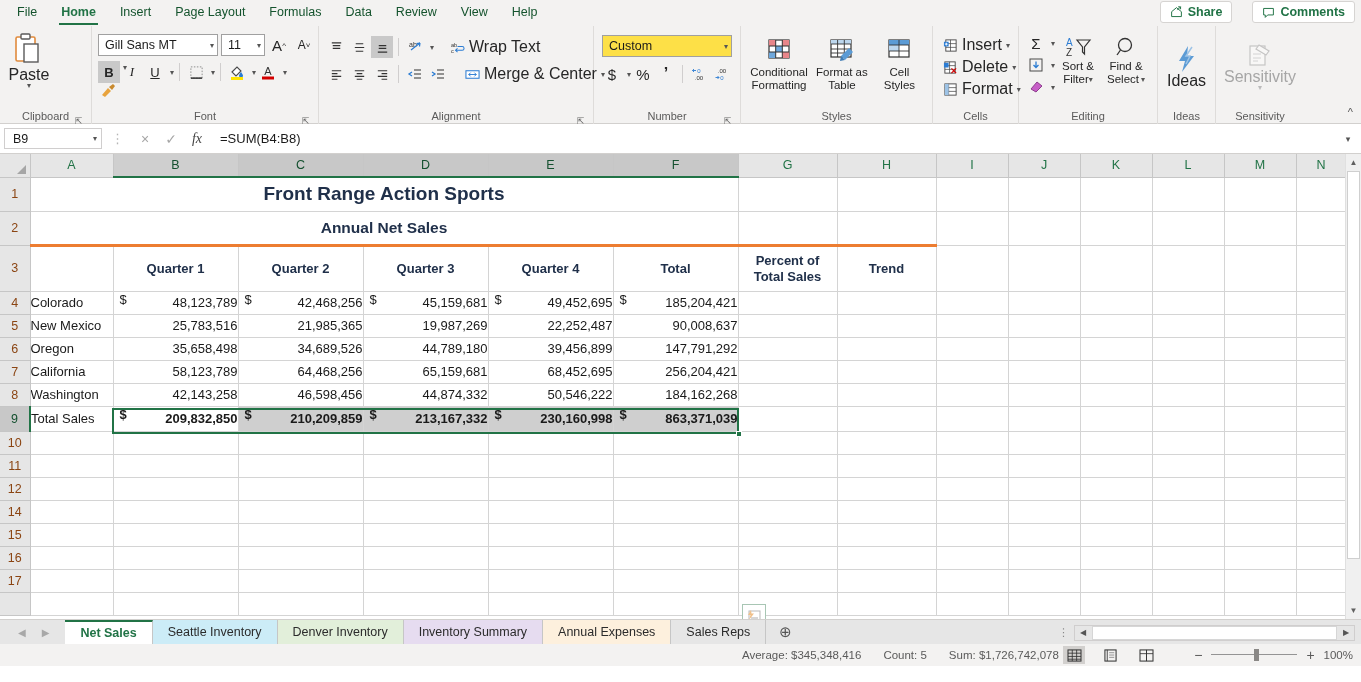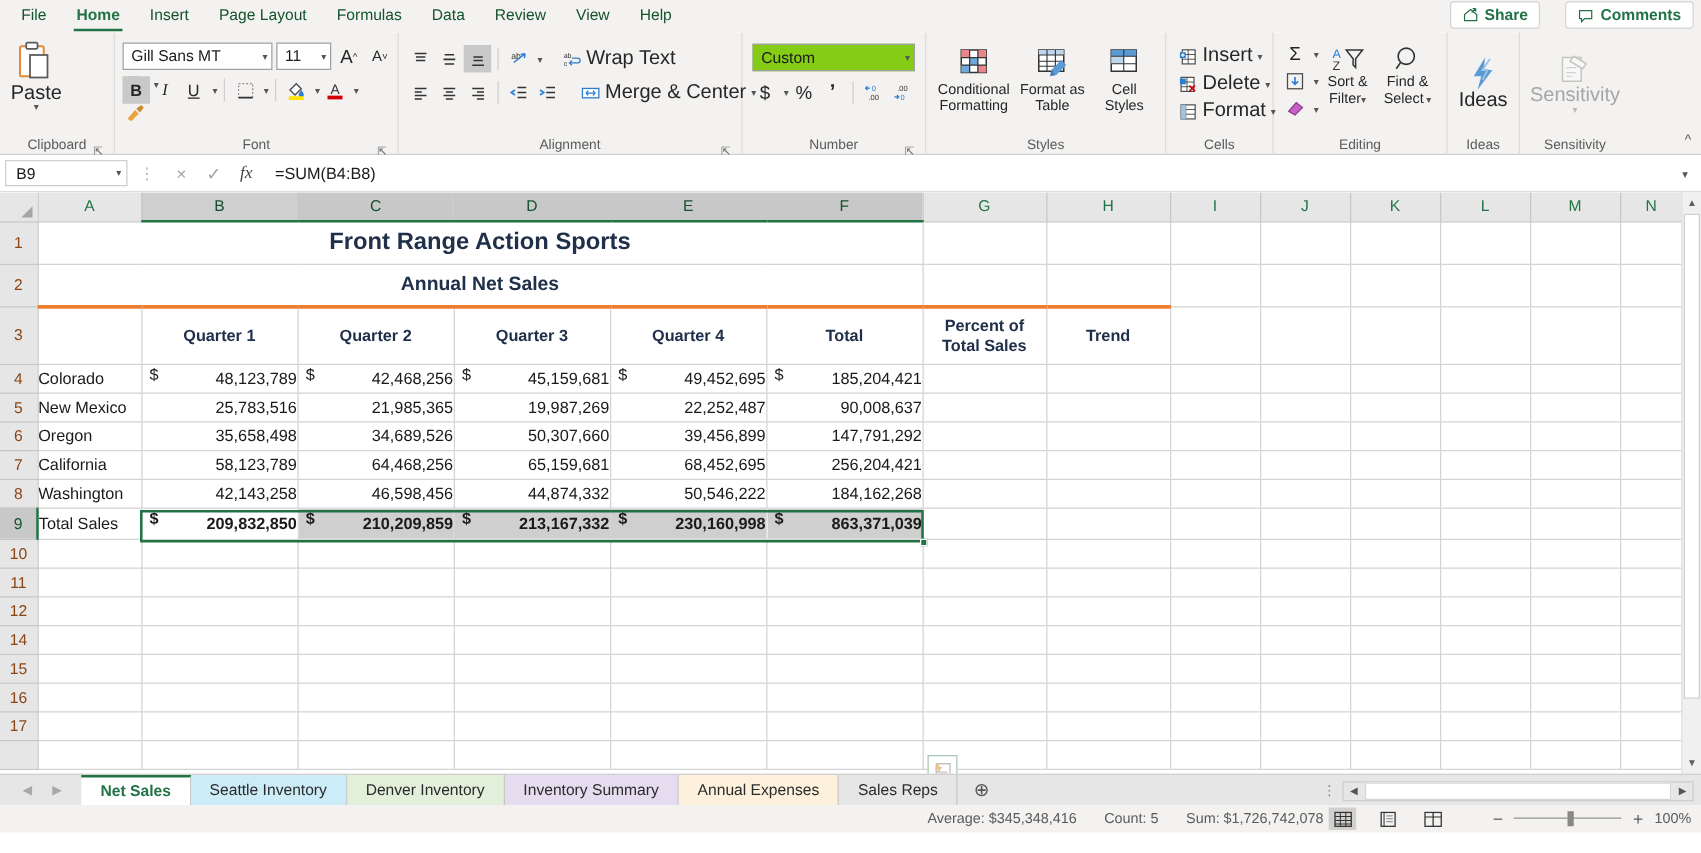--- a/index.html
+++ b/index.html
@@ -86,21 +86,21 @@
   .sqbtn { width: 22px; height: 22px; display: flex; align-items: center;
            justify-content: center; font-size: 13px; color: #262626; cursor: default; }
   .sqbtn.on { background: #c9c9c9; }
   .vsep { width: 1px; height: 18px; background: #d0cece; margin: 0 4px; }
 
   
   .alrow { display: flex; align-items: center; gap: 1px; margin-bottom: 5px; }
 
   
   .numcombo {
-    border: 1px solid #a0a0a0; background: #84cc16; height: 22px; width: 130px;
+    border: 1px solid #a0a0a0; background: #fde047; height: 22px; width: 130px;
     display: flex; align-items: center; justify-content: space-between;
     padding: 0 3px 0 6px; font-size: 12.5px; color: #1a1a1a; margin-bottom: 6px;
   }
 
   
   .fbar {
     height: 30px; background: #ffffff; display: flex; align-items: center;
     border-bottom: 1px solid #d2d0ce; padding: 0 4px;
   }
   .namebox {
@@ -856,21 +856,21 @@
         <td class="cell"></td>
         <td class="cell"></td>
         <td class="cell"></td>
         <td class="cell nob"></td>
       </tr>
       <tr style="height:23px">
         <td class="rowh">6</td>
         <td class="cell lbltext">Oregon</td>
         <td class="cell money">35,658,498</td>
         <td class="cell money">34,689,526</td>
-        <td class="cell money">50,307,660</td>
+        <td class="cell money">44,789,180</td>
         <td class="cell money">39,456,899</td>
         <td class="cell money">147,791,292</td>
         <td class="cell"></td>
         <td class="cell"></td>
         <td class="cell"></td>
         <td class="cell"></td>
         <td class="cell"></td>
         <td class="cell"></td>
         <td class="cell"></td>
         <td class="cell nob"></td>

